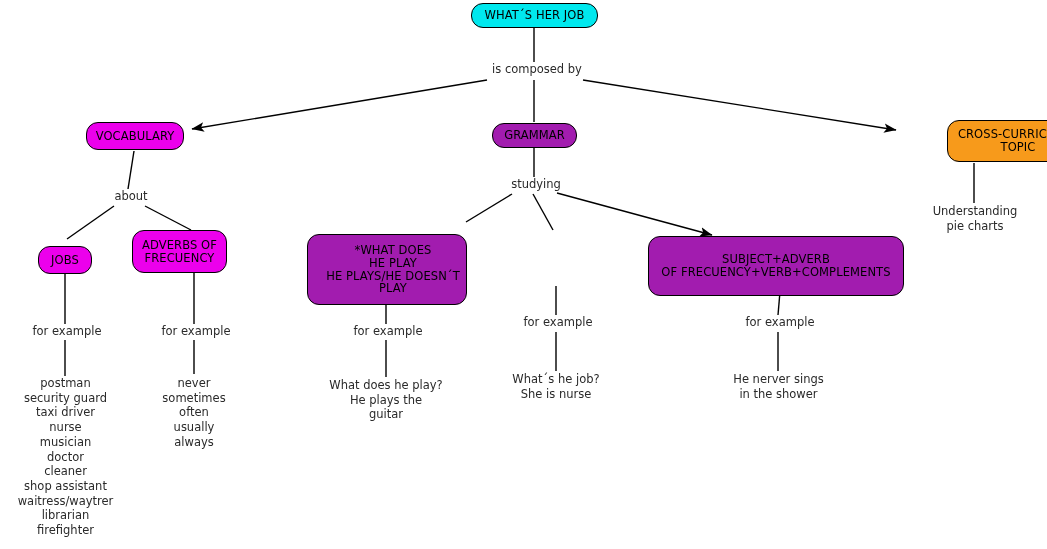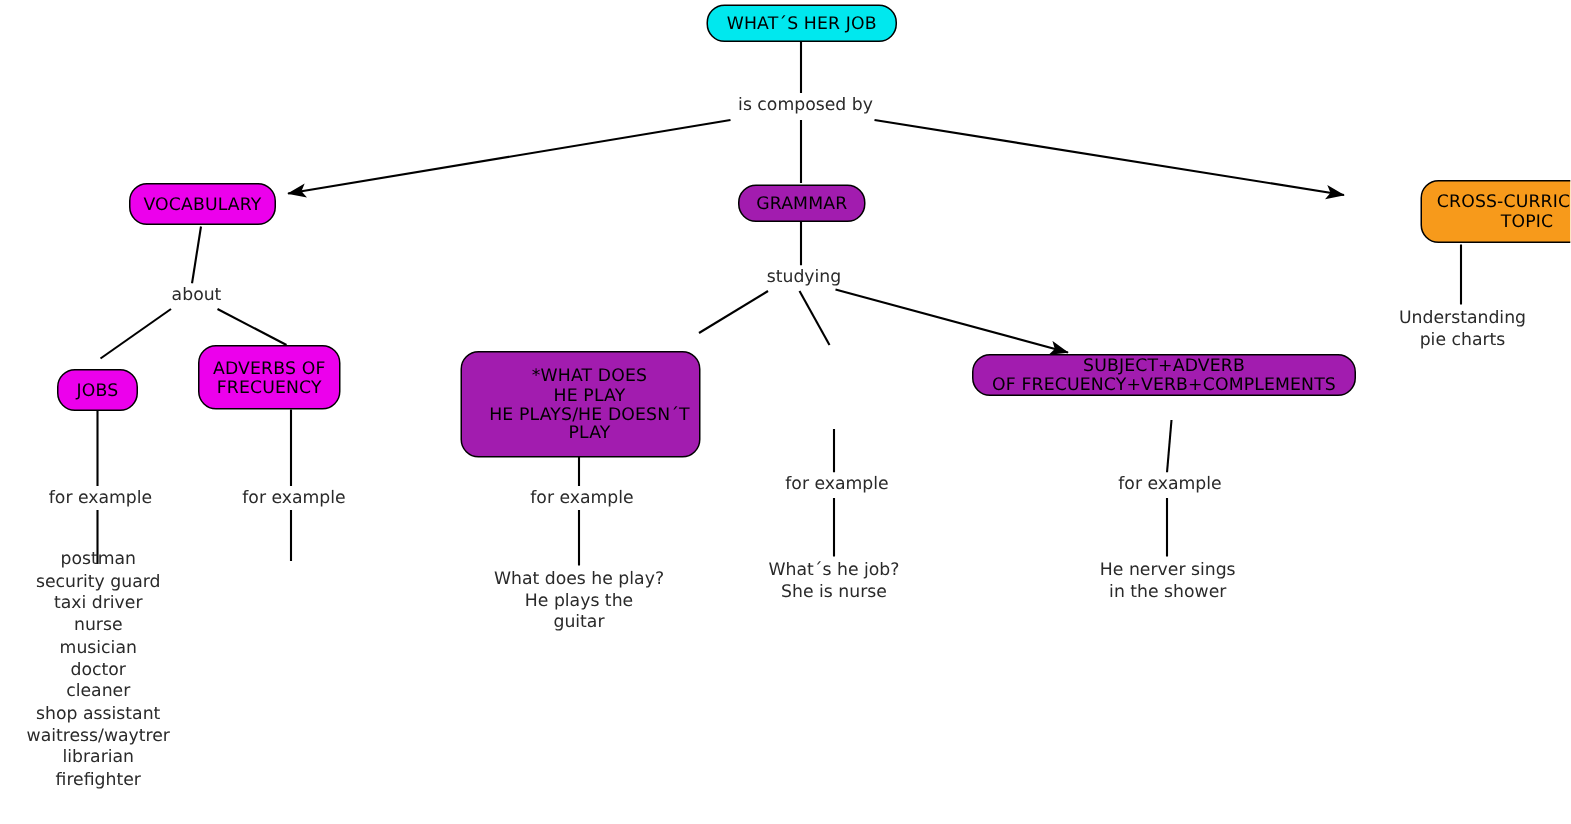--- a/index.html
+++ b/index.html
@@ -144,53 +144,58 @@
   </div>
 
   <div class="node green" style="left:307px; top:234px; width:160px; height:71px;padding-left:12px;">
     <span>*WHAT DOES
 HE PLAY
 HE PLAYS/HE DOESN´T
 PLAY</span>
   </div>
 
 
-  <div class="node green" style="left:648px; top:236px; width:256px; height:28px;">
+  <div class="node green" style="left:648px; top:236px; width:256px; height:60px;">
     <span>SUBJECT+ADVERB
 OF FRECUENCY+VERB+COMPLEMENTS</span>
   </div>
 
   <div class="linklabel" style="left:480px; top:62px; width:110px;">is composed by</div>
 
   <div class="linklabel" style="left:101px; top:189px; width:56px;">about</div>
 
   <div class="linklabel" style="left:502px; top:177px; width:64px;">studying</div>
 
   <div class="linklabel" style="left:24px; top:324px; width:82px;">for example</div>
 
   <div class="linklabel" style="left:153px; top:324px; width:82px;">for example</div>
 
   <div class="linklabel" style="left:345px; top:324px; width:82px;">for example</div>
 
   <div class="linklabel" style="left:515px; top:315px; width:82px;">for example</div>
 
   <div class="linklabel" style="left:737px; top:315px; width:82px;">for example</div>
 
-  <div class="leaf" style="left:0px; top:365px; width:131px;">postman
+  <div class="leaf" style="left:0px; top:376px; width:131px;">postman
 security guard
 taxi driver
 nurse
 musician
 doctor
 cleaner
 shop assistant
 waitress/waytrer
 librarian
 firefighter</div>
 
+  <div class="leaf" style="left:139px; top:376px; width:110px;">never
+sometimes
+often
+usually
+always</div>
 
   <div class="leaf" style="left:312px; top:378px; width:148px;">What does he play?
 He plays the
 guitar</div>
 
   <div class="leaf" style="left:494px; top:372px; width:124px;">What´s he job?
 She is nurse</div>
 
   <div class="leaf" style="left:712px; top:372px; width:133px;">He nerver sings
 in the shower</div>

